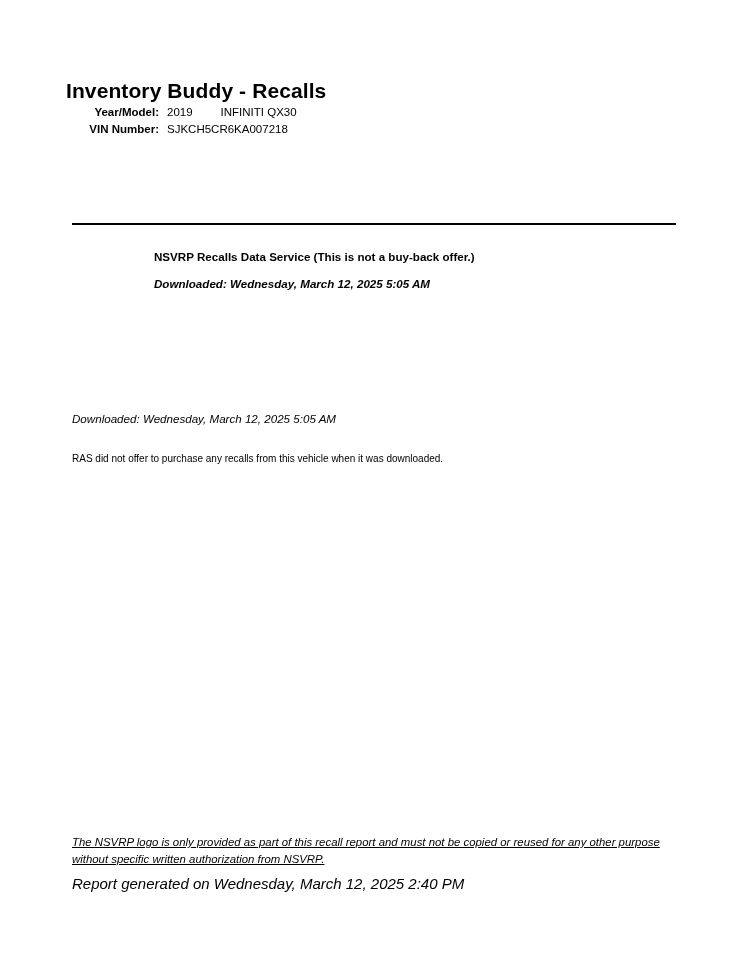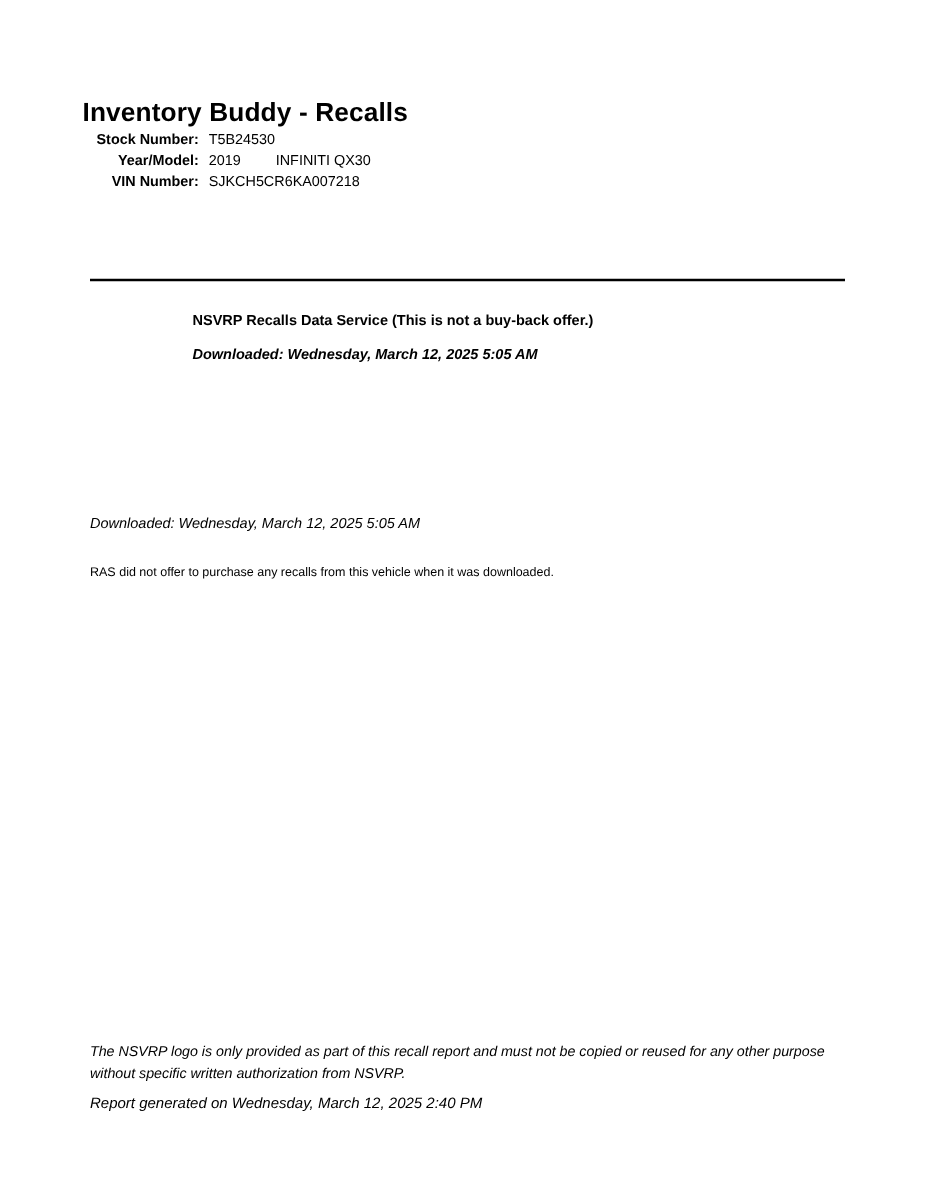--- a/index.html
+++ b/index.html
@@ -126,42 +126,39 @@
 
   
   .footer-note {
     position: absolute;
     left: 72px;
     top: 834px;
     width: 600px;
     font-size: 11.4px;
     font-style: italic;
     line-height: 17px;
+    text-decoration: underline;
   }
   .footer-generated {
     position: absolute;
     left: 72px;
     top: 875px;
-    font-size: 12px;
+    font-size: 15px;
     font-style: italic;
     white-space: nowrap;
   }
 </style>
 </head>
 <body>
 
 <div class="page">
 
   <div class="doc-title">Inventory Buddy - Recalls</div>
 
   <div class="meta">
-    <div class="meta-row">
-      <span class="meta-label">Stock Number:</span>
-      <span class="meta-value">T5B24530</span>
-    </div>
     <div class="meta-row">
       <span class="meta-label">Year/Model:</span>
       <span class="meta-value">2019</span>
       <span class="meta-value2">INFINITI QX30</span>
     </div>
     <div class="meta-row">
       <span class="meta-label">VIN Number:</span>
       <span class="meta-value">SJKCH5CR6KA007218</span>
     </div>
   </div>

